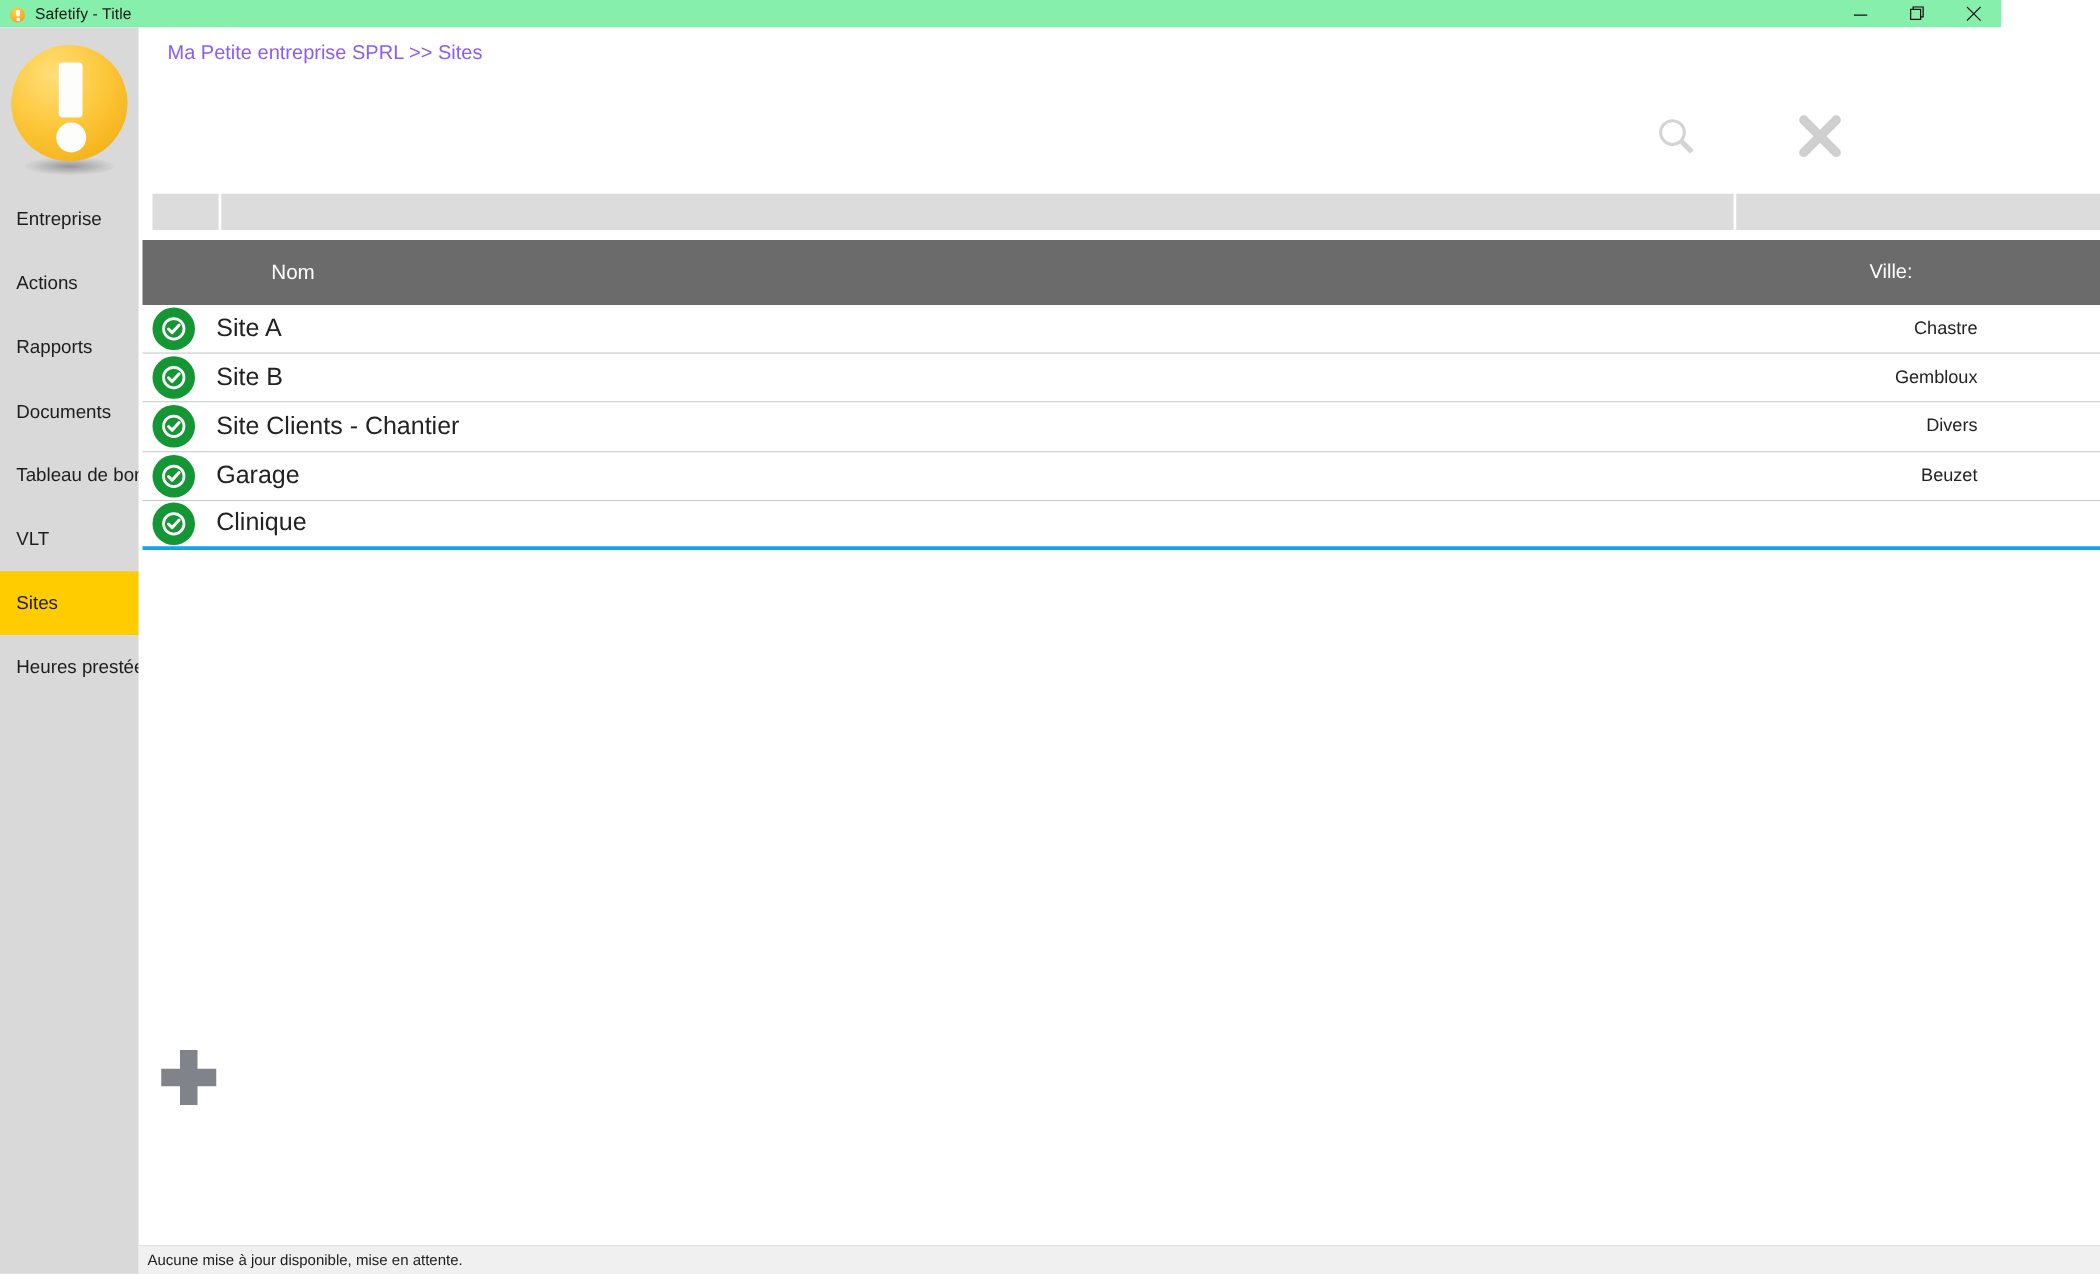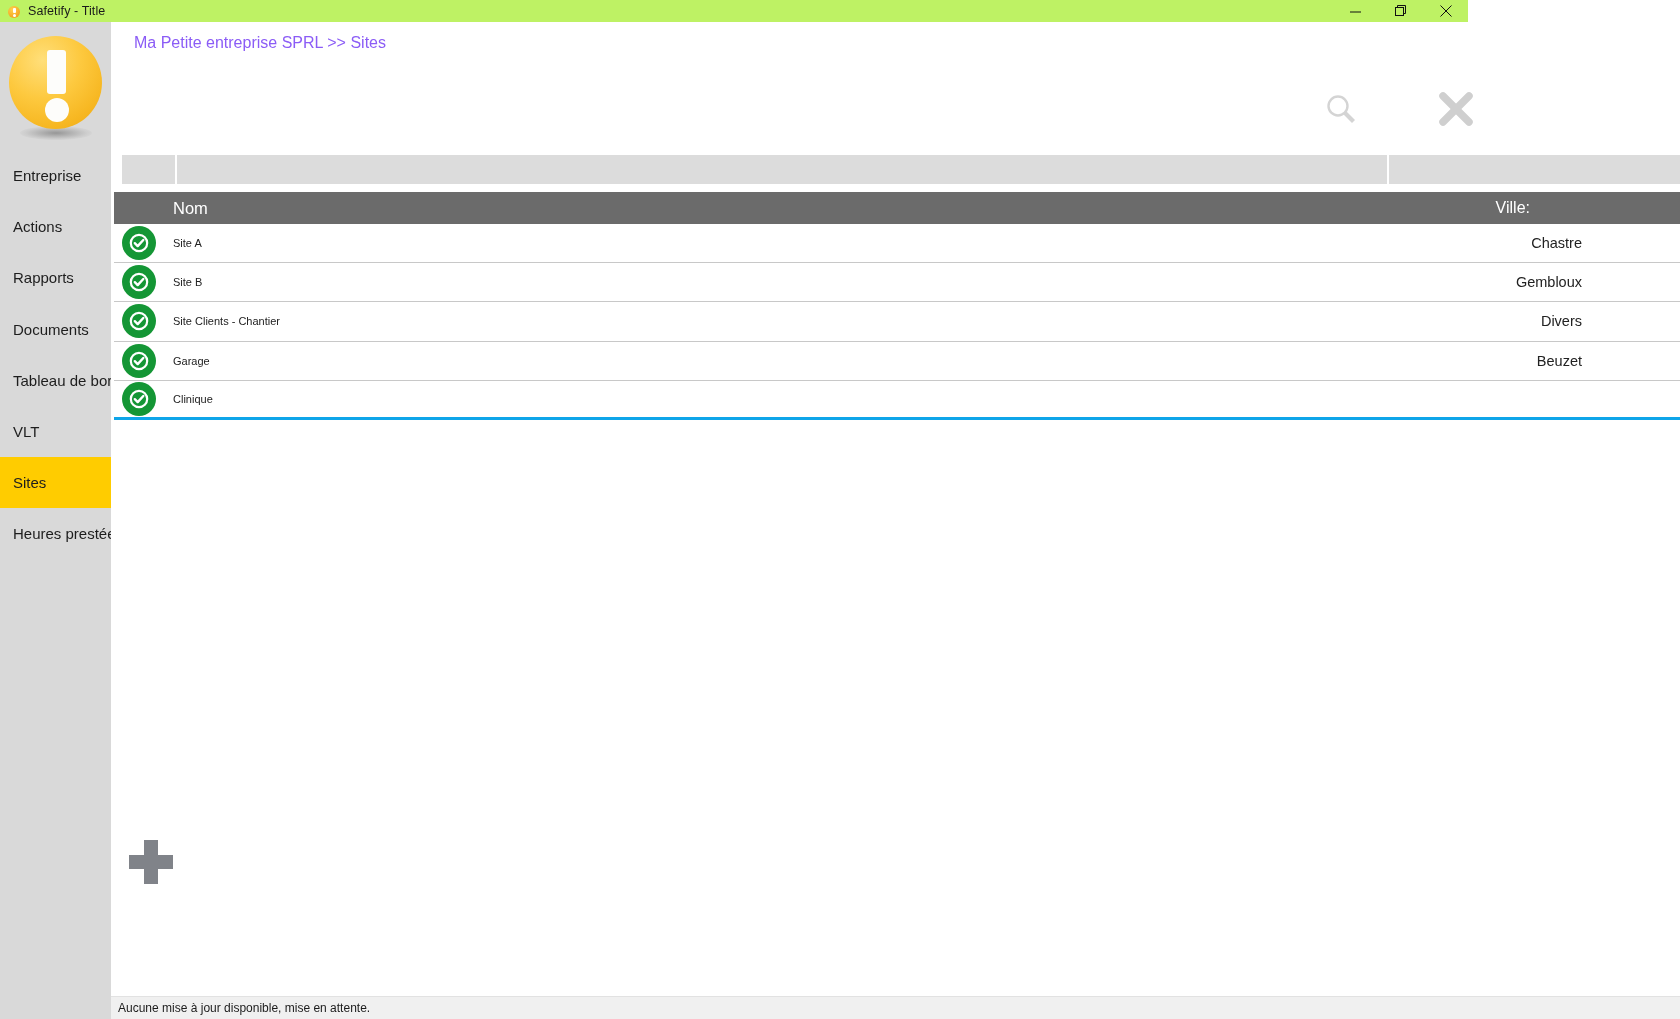--- a/index.html
+++ b/index.html
@@ -5,22 +5,22 @@
   * { margin:0; padding:0; box-sizing:border-box; }
   html, body {
     width:1680px; height:1019px;
     font-family:"Liberation Sans", sans-serif;
     background:#ffffff;
     overflow:hidden;
   }
 
   
   .titlebar {
-    position:absolute; left:0; top:0; width:1468px; height:22px;
-    background:#bef264;
+    position:absolute; left:0; top:0; width:1601px; height:22px;
+    background:#86efac;
     display:flex; align-items:center;
   }
   .tb-icon {
     width:14px; height:14px; margin-left:7px; margin-right:7px;
     position:relative; flex:0 0 auto;
   }
   .tb-icon .bulb {
     position:absolute; left:1px; top:2px; width:12px; height:12px;
     border-radius:50%;
     background:radial-gradient(circle at 38% 30%, #ffd24d 0%, #f5a623 70%, #e08c10 100%);
@@ -105,22 +105,22 @@
   }
   .ts-cell { background:#dcdcdc; height:29px; }
   .ts-gap  { width:2px; background:#ffffff; height:29px; }
 
   
   .table {
     position:absolute; left:0px; top:170px; width:1569px;
   }
   .thead {
     display:flex; align-items:center;
-    height:32px; background:#6b6b6b;
-    margin-left:3px; width:1566px;
+    height:52px; background:#6b6b6b;
+    margin-left:3px; width:1566px;padding-left:44px;
   }
   .th-nom {
     padding-left:59px; font-size:16.5px; color:#ffffff; font-weight:400;
   }
   .th-ville {
     margin-left:auto; padding-right:150px;
     font-size:16px; color:#ffffff; font-weight:400;
   }
   .trow {
     position:relative; display:flex; align-items:center;
@@ -129,21 +129,21 @@
   }
   .trow:last-child { border-bottom:3px solid #0ea5e9; }
   .check {
     position:absolute; left:8px; top:50%; transform:translateY(-50%);
     width:34px; height:34px; border-radius:50%;
     background:#149635;
     display:flex; align-items:center; justify-content:center;
   }
   .check svg { display:block; }
   .cell-nom {
-    padding-left:59px; font-size:11px; color:#222222; white-space:nowrap;
+    padding-left:59px; font-size:20px; color:#222222; white-space:nowrap;
   }
   .cell-ville {
     margin-left:auto; padding-right:98px;
     font-size:14.5px; color:#222222; white-space:nowrap;
   }
 
   
   .add-btn {
     position:absolute; left:16px; top:816px; width:48px; height:48px;
   }

